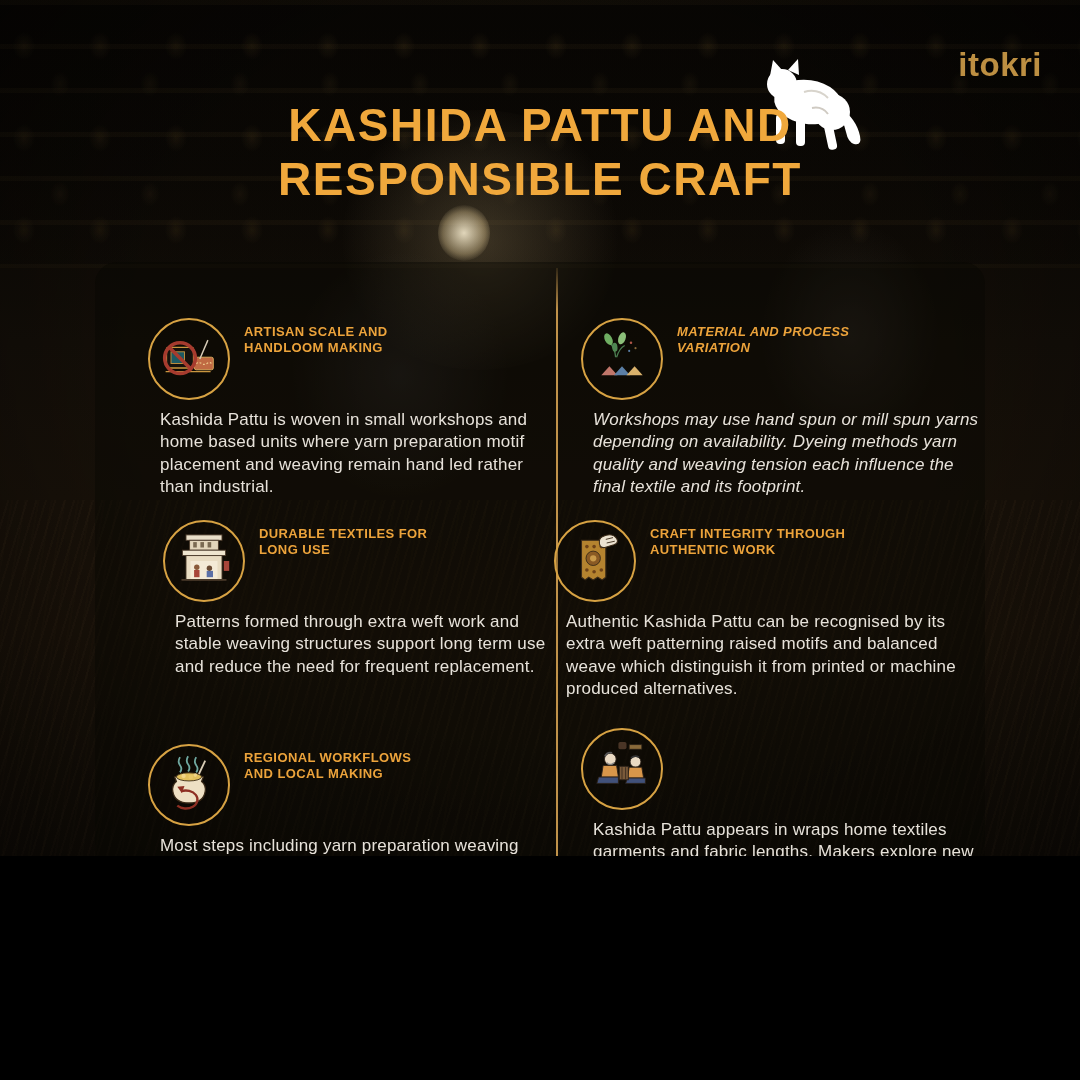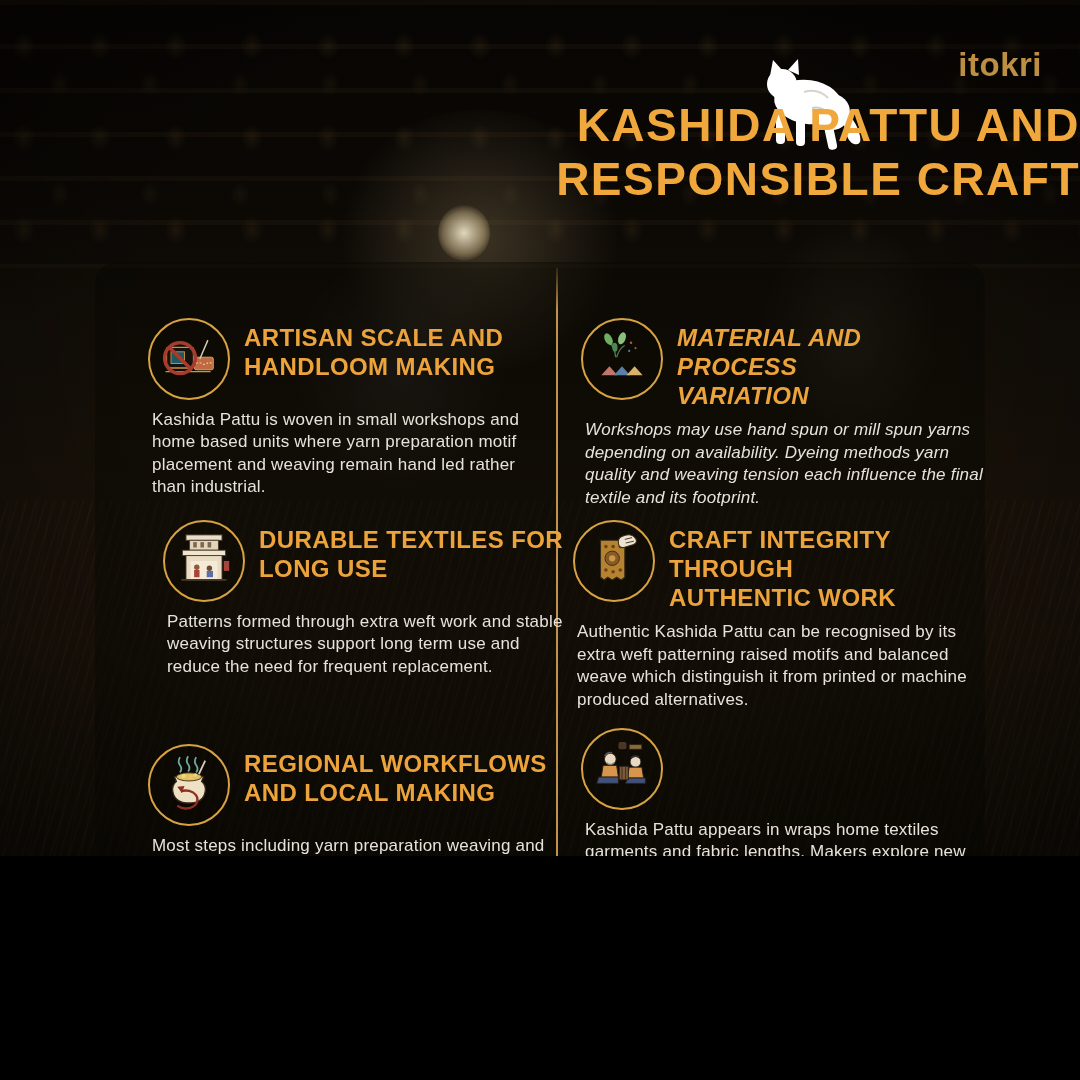--- a/index.html
+++ b/index.html
@@ -37,44 +37,44 @@
   .floor-sand{left:0;top:960px;width:1080px;height:120px;
     background:radial-gradient(ellipse 400px 90px at 180px 90px, rgba(136,104,62,.28), transparent 75%),
                radial-gradient(ellipse 500px 80px at 760px 110px, rgba(120,92,56,.20), transparent 75%);}
   .vignette{inset:0;background:radial-gradient(ellipse at 50% 44%, rgba(0,0,0,0) 52%, rgba(0,0,0,.48) 100%);}
   .content-panel{left:95px;top:262px;width:890px;height:712px;border-radius:22px;background:rgba(8,6,3,.42);}
 
   
   .logo{position:absolute;top:48px;right:38px;color:#bd8f42;font-size:33px;font-weight:700;
     letter-spacing:.5px;line-height:1;}
   .cat{position:absolute;left:752px;top:56px;width:118px;height:100px;}
-  .title{position:absolute;left:0;top:98px;width:1080px;margin:0;text-align:right;
+  .title{position:absolute;left:0;top:98px;width:1080px;margin:0;text-align:center;
     color:#f0a83c;font-size:46px;font-weight:700;letter-spacing:1.5px;line-height:1.18;}
   .title span{display:block;}
 
   
   .divider{position:absolute;left:556px;top:268px;width:2px;height:697px;
     background:linear-gradient(180deg, rgba(192,146,74,.15), #c0924a 6%, #c0924a 94%, rgba(192,146,74,.15));}
 
   
   .sec{position:absolute;}
   .r1c1{left:148px;top:318px;width:400px;}
   .r1c2{left:581px;top:318px;width:404px;font-style:italic;}
   .r2c1{left:163px;top:520px;width:400px;}
-  .r2c2{left:573px;top:520px;width:404px;}
+  .r2c2{left:554px;top:520px;width:404px;}
   .r3c1{left:148px;top:744px;width:400px;}
   .r3c2{left:581px;top:728px;width:404px;}
   .sec-head{display:flex;align-items:flex-start;}
   .icon-circle{width:78px;height:78px;border:2px solid #d7a243;border-radius:50%;flex:0 0 auto;
     display:flex;align-items:center;justify-content:center;background:rgba(10,8,5,.25);}
   .icon-circle svg{width:72px;height:72px;}
-  .sec h2{margin:6px 0 0 14px;color:#eca33b;font-size:24px;font-weight:700;
+  .sec h2{margin:6px 0 0 14px;color:#eca33b;font-size:13px;font-weight:700;
     letter-spacing:.4px;line-height:1.2;}
   .sec h2 span{display:block;}
-  .sec p{margin:9px 0 0 4px;color:#e7e2da;font-size:17px;line-height:1.32;letter-spacing:.2px;}
+  .sec p{margin:9px 0 0 12px;color:#e7e2da;font-size:17px;line-height:1.32;letter-spacing:.2px;}
 </style>
 </head>
 <body>
 
 <div class="canvas">
 
   <div class="bg">
     <div class="bg-base"></div>
     <div class="bg-textile"></div>
     <div class="bulb-halo"></div>

